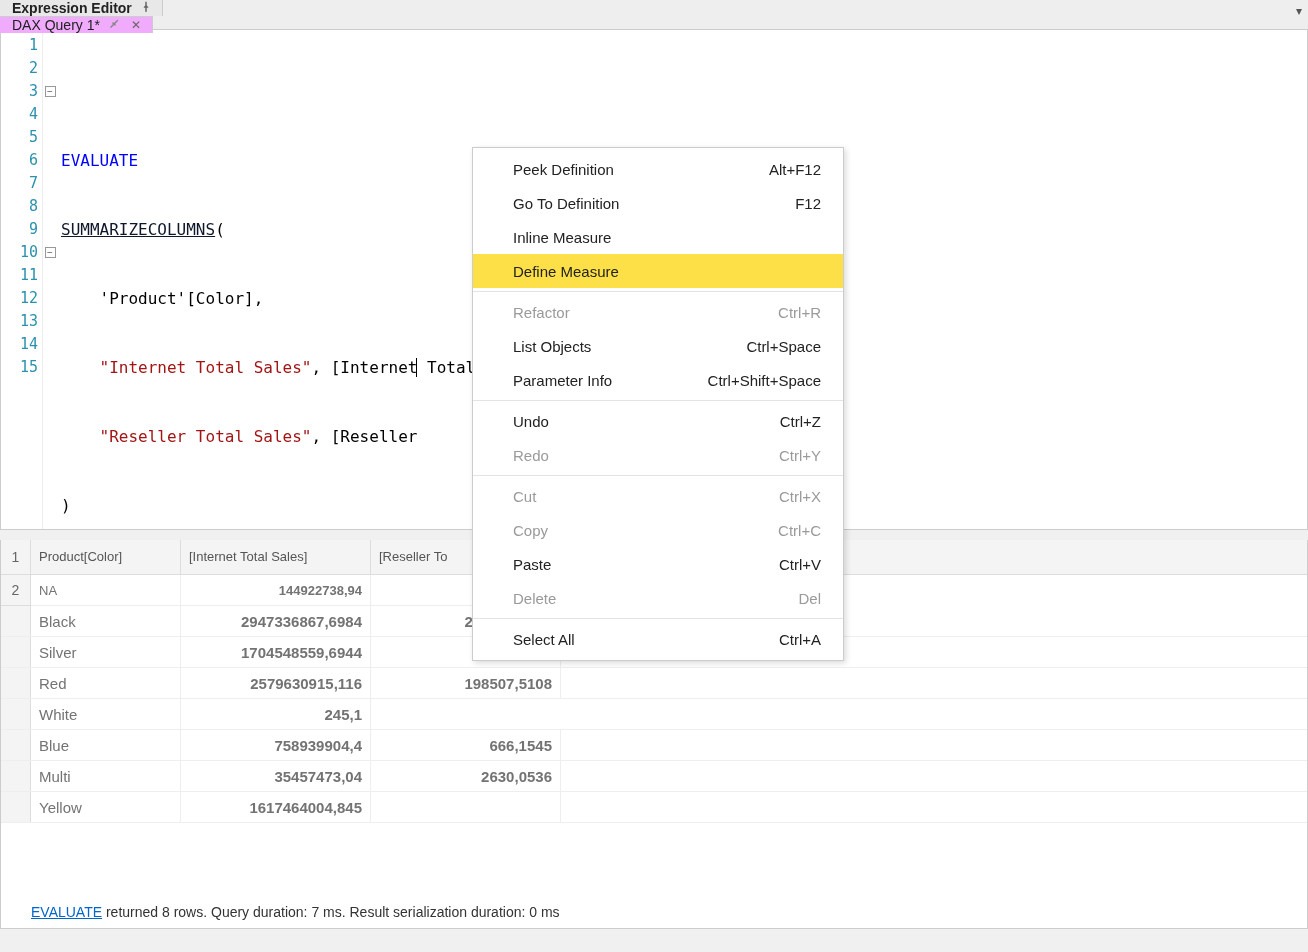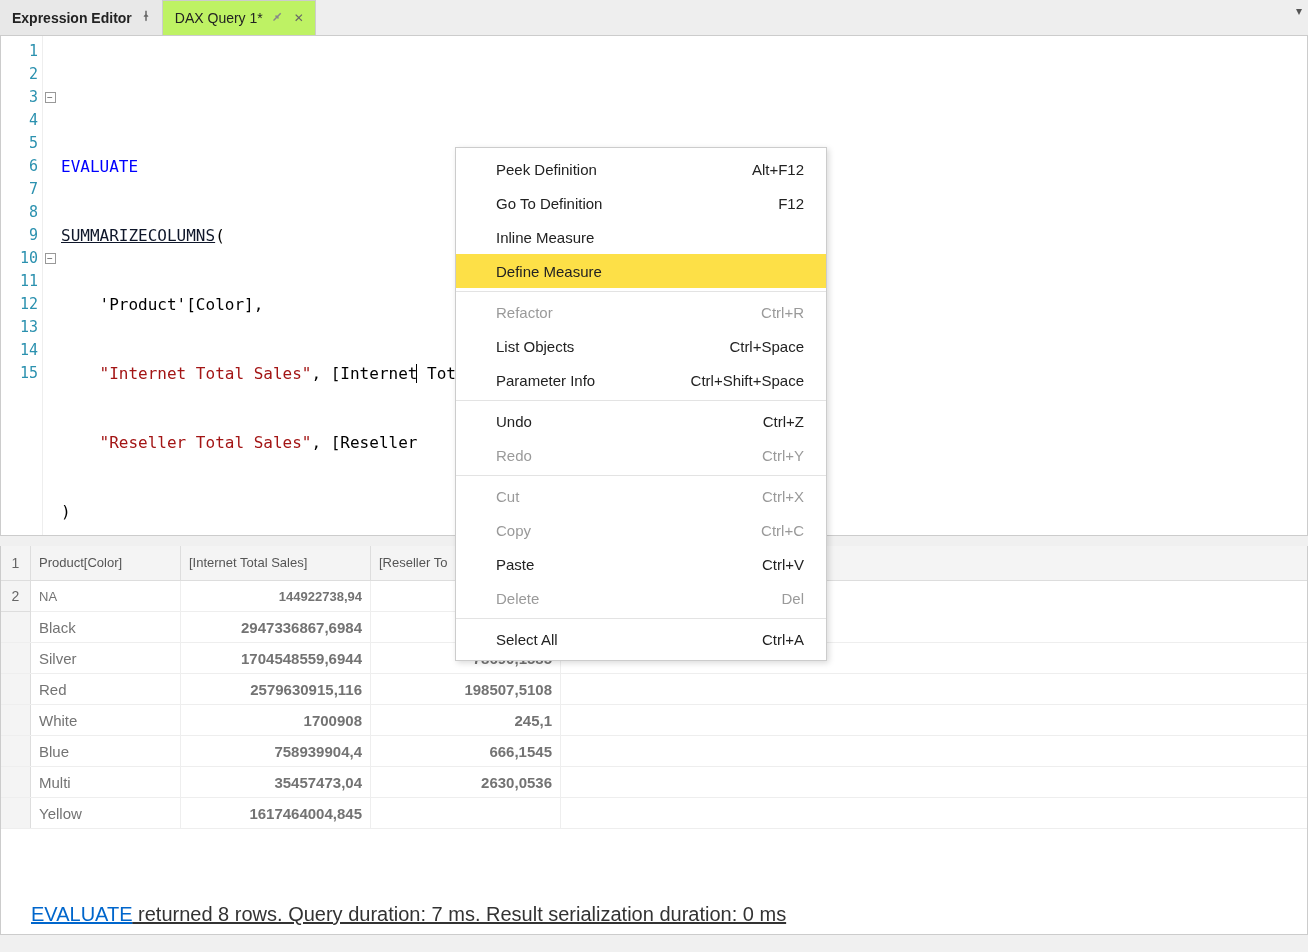--- a/index.html
+++ b/index.html
@@ -10,35 +10,36 @@
     width: 1308px;
     height: 952px;
     overflow: hidden;
     position: relative;
   }
   .tab-bar {
     display: flex;
     align-items: flex-start;
     background: #eeeeee;
     border-bottom: 1px solid #ccc;
-    height: 36px;
+    height: 30px;
     position: relative;
+    flex-direction: column;
   }
   .tab {
     display: flex;
     align-items: center;
     height: 100%;
     padding: 0 8px 0 12px;
     border-right: 1px solid #ccc;
     background: #e8e8e8;
     font-size: 14px;
     cursor: pointer;
   }
   .tab.inactive { background: #e8e8e8; color: #222; font-weight:600;}
-  .tab.active { background: #bef264; color: #222; font-weight: 400; border-top:1px solid #ccc;}
+  .tab.active { background: #f0abfc; color: #222; font-weight: 400; border-top:1px solid #ccc;}
   .tab .pin, .tab .close {
     margin-left: 6px;
     font-size: 12px;
     color: #666;
     width: 16px;
     text-align: center;
   }
   .tabbar-dropdown {
     position: absolute;
     right: 6px;
@@ -159,29 +160,28 @@
     border-right: 1px solid #eee;
     padding: 0 8px;
     color: #737373;
     overflow:hidden;white-space:nowrap;
   }
   .cell.num { text-align: right; font-weight: bold; }
   .status {
     position: absolute;
     left: 30px;
     bottom: 8px;
-    font-size: 20px;
+    font-size: 14px;
     color: #333;
-    text-decoration: underline;
   }
   .status .link { color: #0066cc; text-decoration: underline; cursor:pointer;}
   
   .ctx-menu {
     position: absolute;
-    left: 455px;
+    left: 472px;
     top: 147px;
     width: 372px;
     background: #fff;
     border: 1px solid #ccc;
     box-shadow: 2px 2px 6px rgba(0,0,0,.15);
     padding: 4px 0;
     font-size: 15px;
     z-index: 100;
   }
   .ctx-item {
@@ -311,21 +311,20 @@
       </div>
       <div class="results-row">
         <div class="rn-cell"></div>
         <div class="cell col-w0">Red</div>
         <div class="cell num col-w1">2579630915,116</div>
         <div class="cell num col-w2">198507,5108</div>
       </div>
       <div class="results-row">
         <div class="rn-cell"></div>
         <div class="cell col-w0">White</div>
-        <div class="cell num col-w1">1700908</div>
         <div class="cell num col-w2">245,1</div>
       </div>
       <div class="results-row">
         <div class="rn-cell"></div>
         <div class="cell col-w0">Blue</div>
         <div class="cell num col-w1">758939904,4</div>
         <div class="cell num col-w2">666,1545</div>
       </div>
       <div class="results-row">
         <div class="rn-cell"></div>

